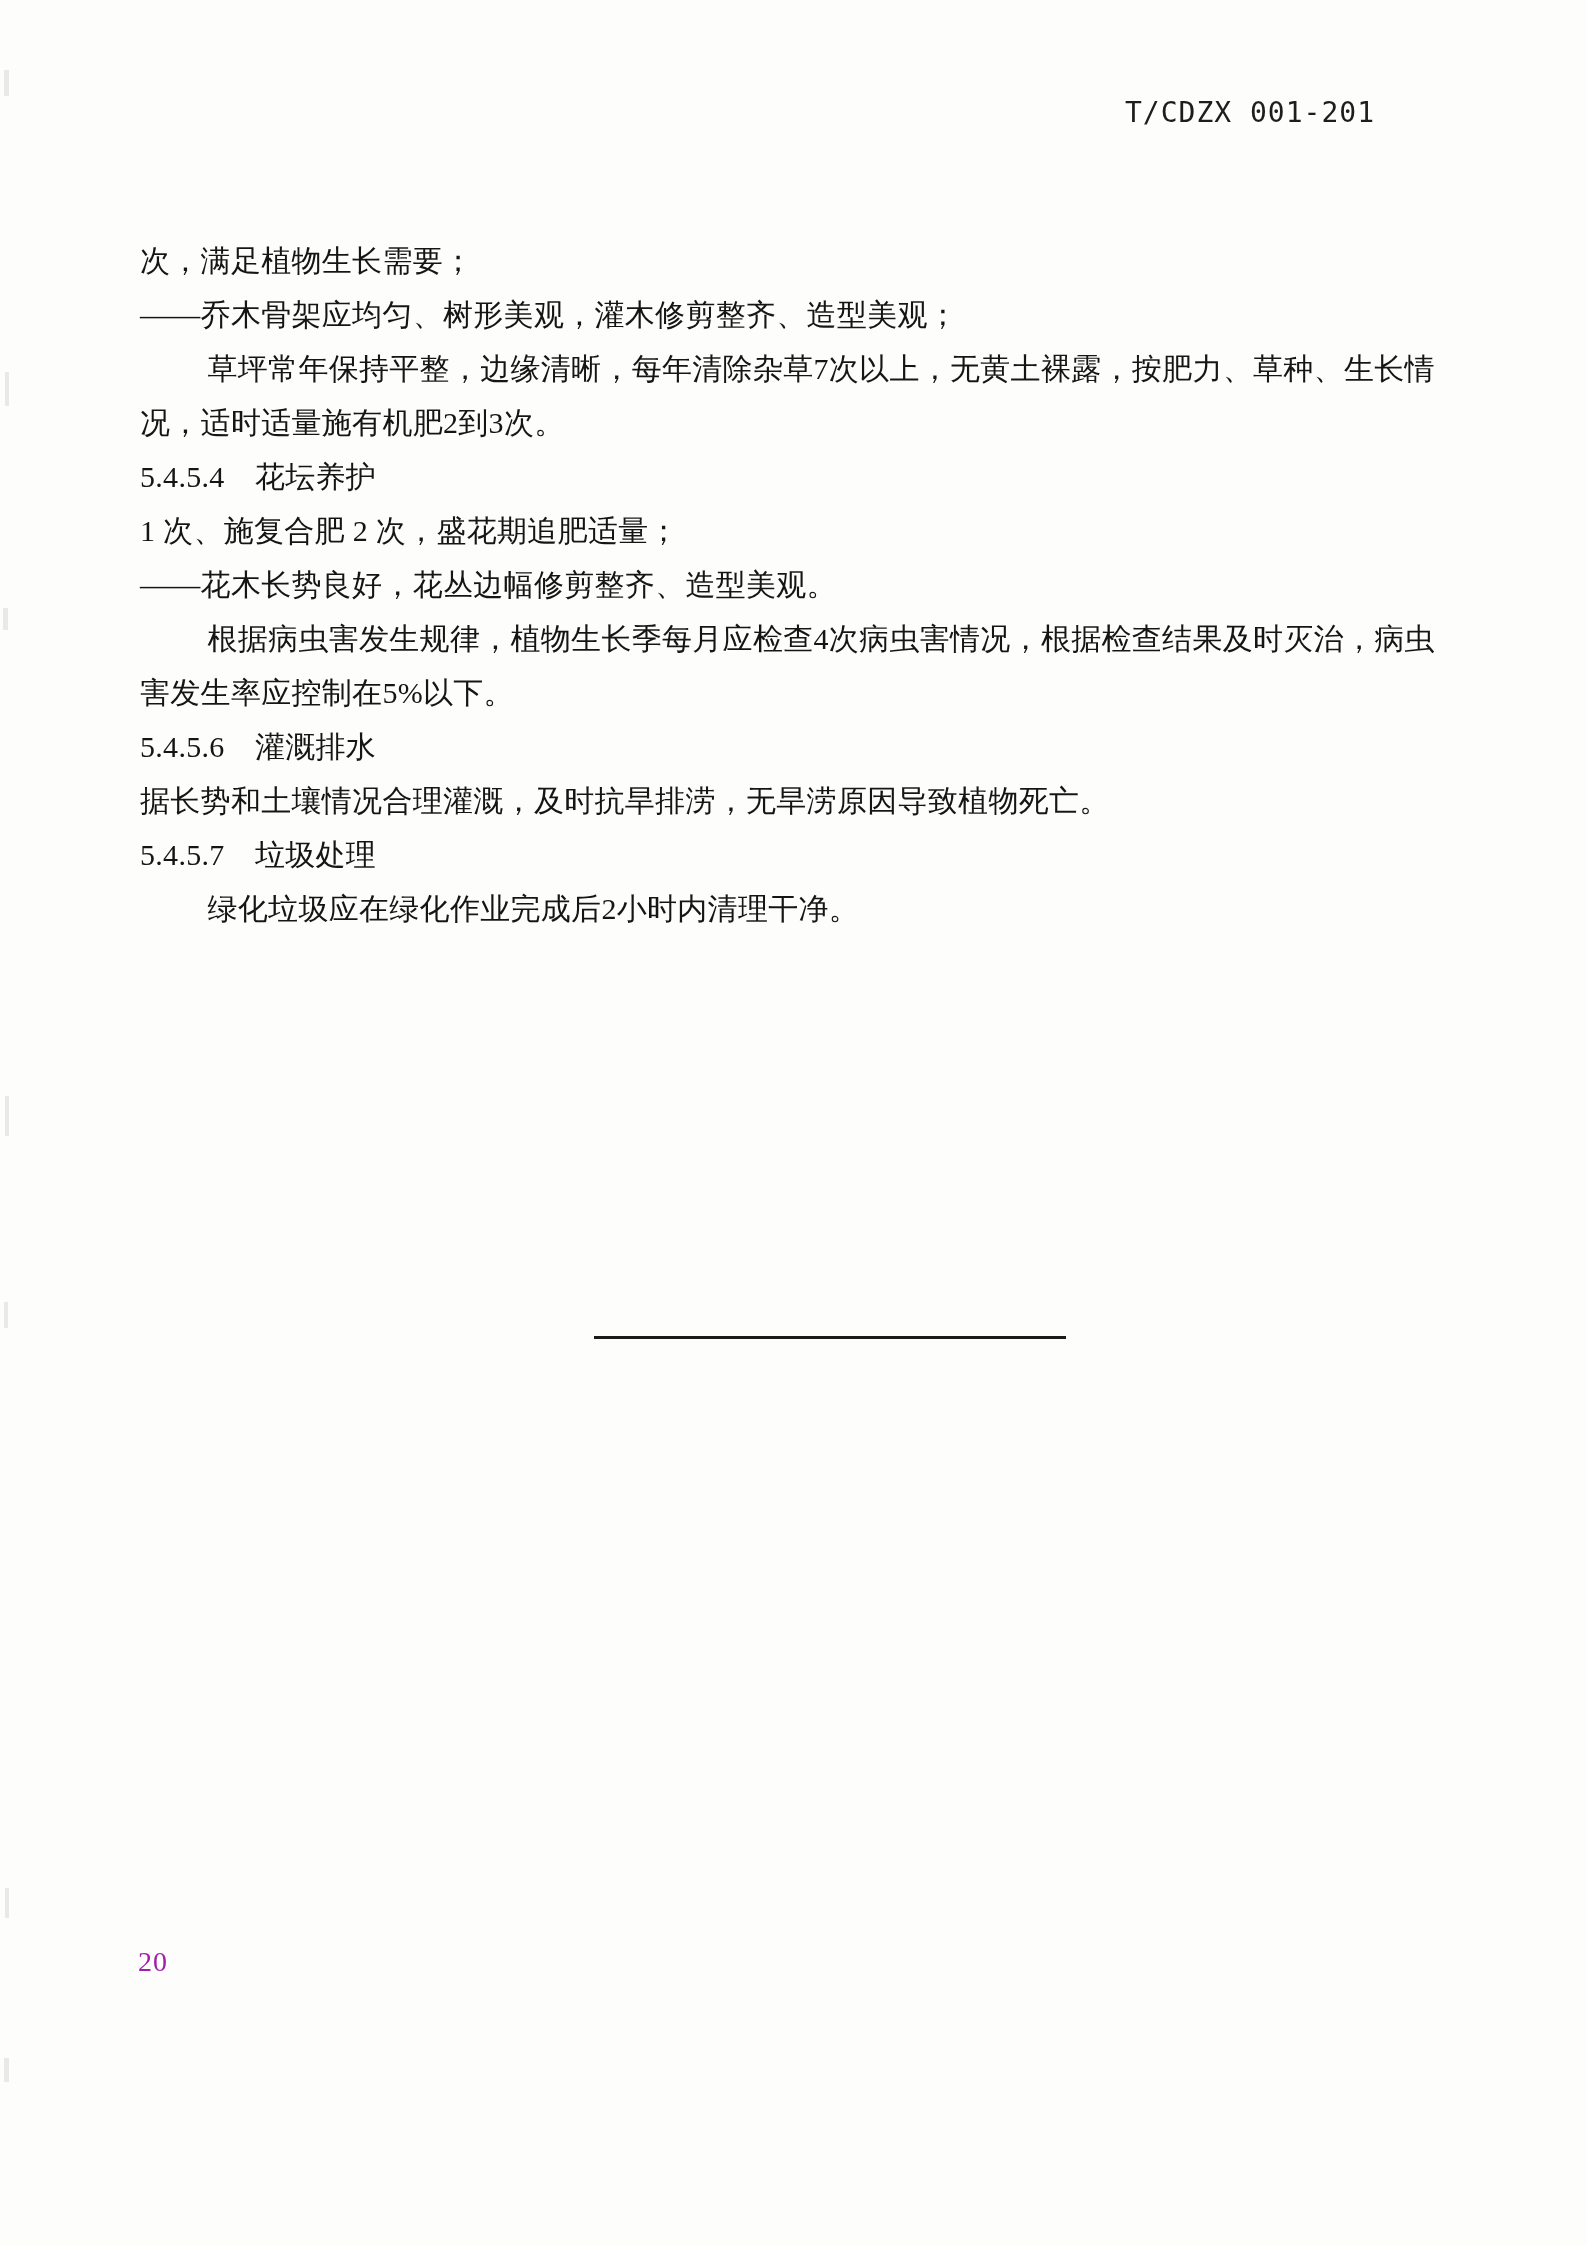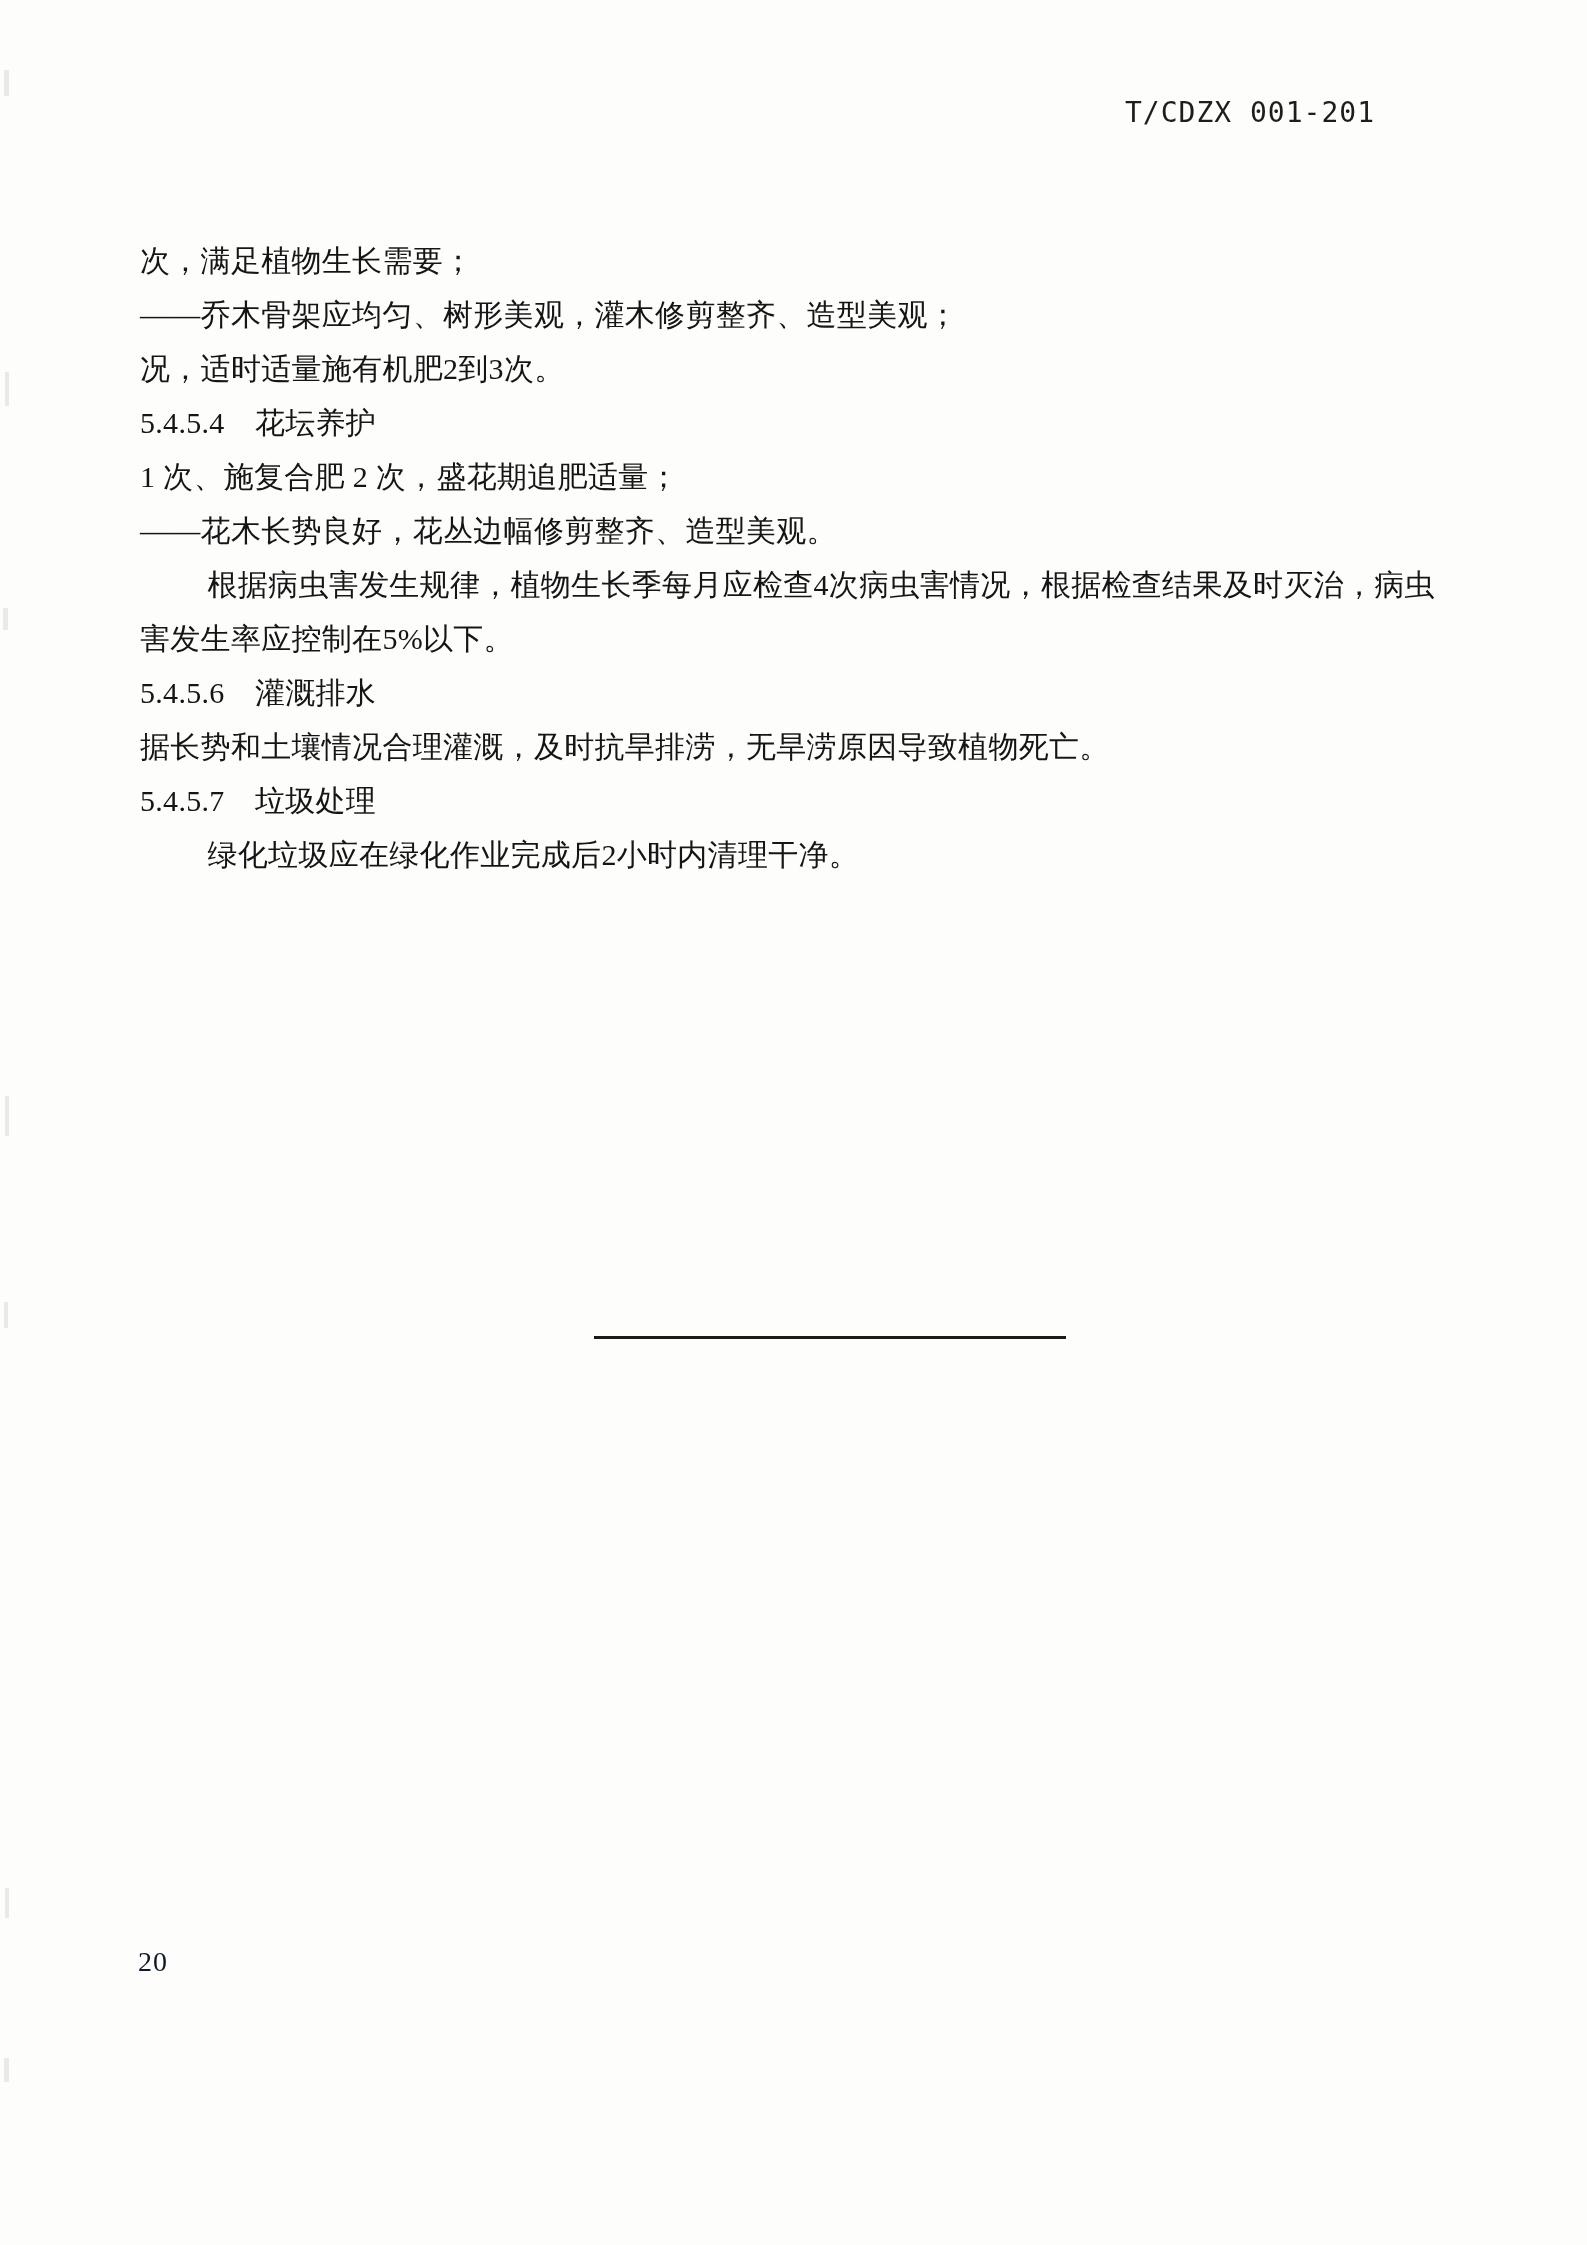--- a/index.html
+++ b/index.html
@@ -52,21 +52,21 @@
     width: 472px;
     height: 3px;
     background: #1b1b1b;
   }
   .page-number {
     position: absolute;
     top: 1946px;
     left: 138px;
     font-size: 28px;
     letter-spacing: 1px;
-    color: #0f172a;
+    color: #a21caf;
   }
   
   .artifact {
     position: absolute;
     background: rgba(60, 60, 60, 0.10);
   }
   .a1 { left: 4px;  top: 70px;   width: 5px; height: 26px; }
   .a2 { left: 5px;  top: 372px;  width: 4px; height: 34px; }
   .a3 { left: 3px;  top: 608px;  width: 5px; height: 22px; }
   .a4 { left: 5px;  top: 1096px; width: 4px; height: 40px; }
@@ -77,20 +77,21 @@
 </head>
 <body>
 
 <div class="page">
 
   <div class="doc-ref">T/CDZX 001-201</div>
 
   <div class="body-text">
     <div class="line">次，满足植物生长需要；</div>
     <div class="line">——乔木骨架应均匀、树形美观，灌木修剪整齐、造型美观；</div>
+    <div class="line indent">草坪常年保持平整，边缘清晰，每年清除杂草7次以上，无黄土裸露，按肥力、草种、生长情</div>
     <div class="line">况，适时适量施有机肥2到3次。</div>
     <div class="line">5.4.5.4　花坛养护</div>
     <div class="line">1 次、施复合肥 2 次，盛花期追肥适量；</div>
     <div class="line">——花木长势良好，花丛边幅修剪整齐、造型美观。</div>
     <div class="line indent">根据病虫害发生规律，植物生长季每月应检查4次病虫害情况，根据检查结果及时灭治，病虫</div>
     <div class="line">害发生率应控制在5%以下。</div>
     <div class="line">5.4.5.6　灌溉排水</div>
     <div class="line">据长势和土壤情况合理灌溉，及时抗旱排涝，无旱涝原因导致植物死亡。</div>
     <div class="line">5.4.5.7　垃圾处理</div>
     <div class="line indent">绿化垃圾应在绿化作业完成后2小时内清理干净。</div>

